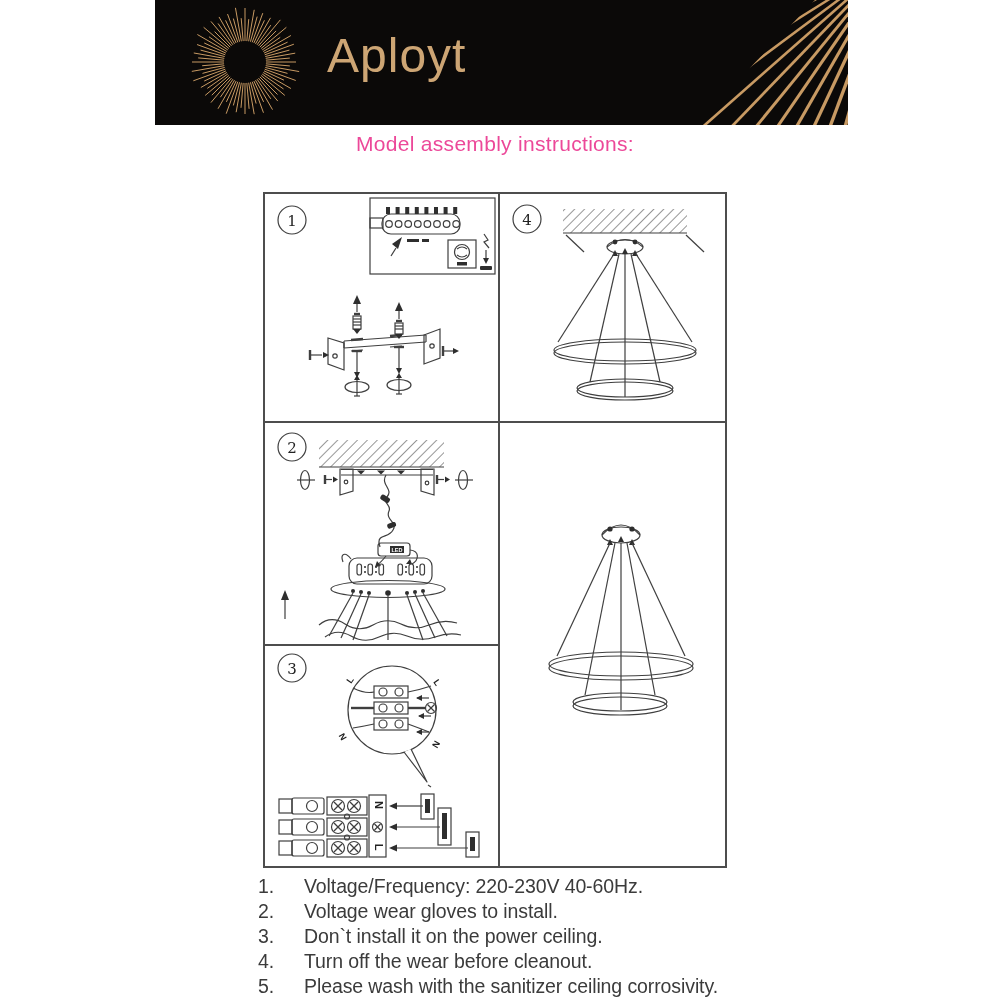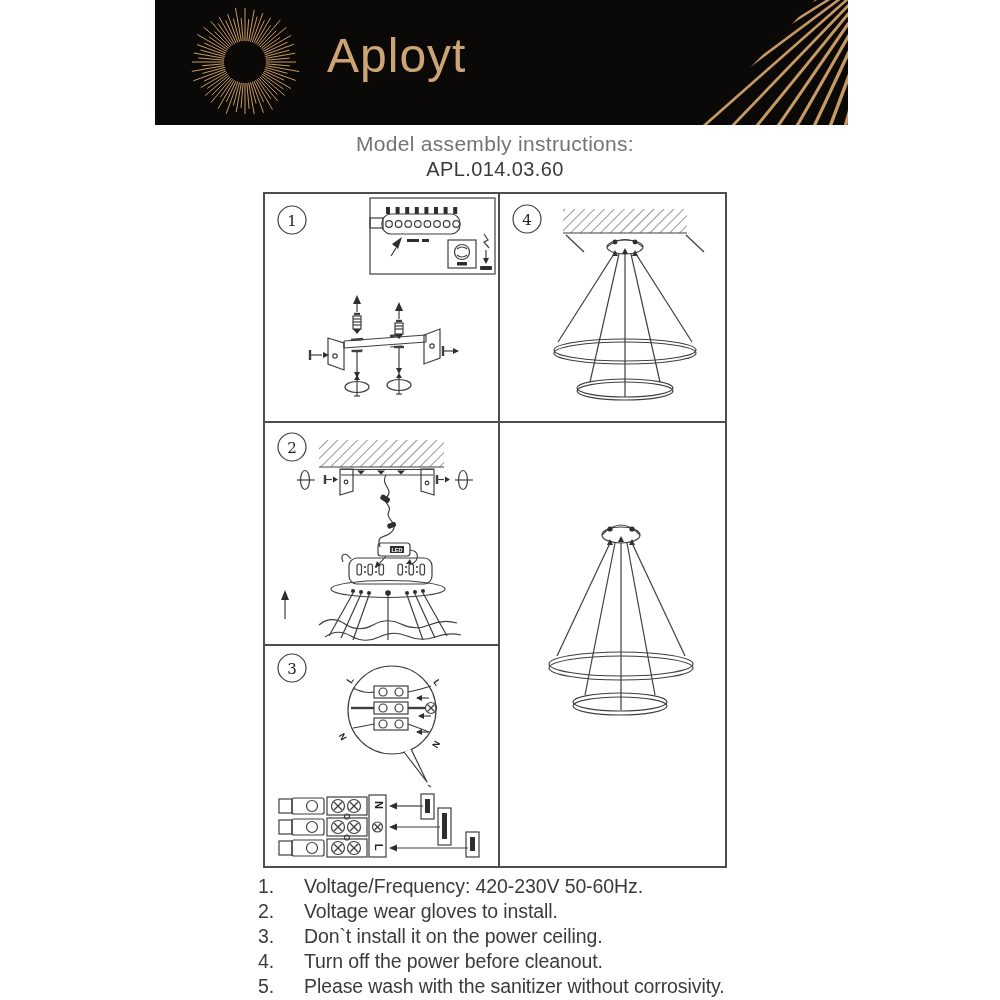--- a/index.html
+++ b/index.html
@@ -7,21 +7,21 @@
         font-family:"Liberation Sans",sans-serif;}
 
   
   .banner{position:absolute;left:155px;top:0;width:693px;height:125px;background:#0b0908;overflow:hidden;}
   .banner svg{position:absolute;left:0;top:0;}
   .brand{position:absolute;left:172px;top:28px;font-family:"Liberation Sans",sans-serif;
          font-weight:normal;font-size:48px;letter-spacing:1px;color:#cda574;}
 
   
   .title-line{position:absolute;left:0;top:132px;width:990px;text-align:center;
-              font-size:21px;color:#737373;letter-spacing:.3px;}
+              font-size:21px;color:#ec4899;letter-spacing:.3px;}
   .model-line{position:absolute;left:0;top:158px;width:990px;text-align:center;
               font-size:20px;color:#3a3a3a;letter-spacing:.4px;}
 
   
   .grid{position:absolute;left:263px;top:192px;width:464px;height:676px;
         border:2px solid #4d4d4d;box-sizing:border-box;background:#fff;}
   .grid svg{position:absolute;display:block;}
   .v-div{position:absolute;left:233px;top:0;width:2px;height:672px;background:#4d4d4d;}
   .h-div-full{position:absolute;left:0;top:227px;width:460px;height:2px;background:#4d4d4d;}
   .h-div-left{position:absolute;left:0;top:450px;width:234px;height:2px;background:#4d4d4d;}
@@ -138,21 +138,20 @@
           <line x1="737" y1="-40" x2="185.76873749832316" y2="304.44752175158317" stroke="#c89a63" stroke-width="2.40"></line>
           <line x1="737" y1="-40" x2="159.39879877428336" y2="258.12221041480484" stroke="#c89a63" stroke-width="2.28"></line>
           <line x1="737" y1="-40" x2="136.91335887656237" y2="209.79195972887246" stroke="#c89a63" stroke-width="2.16"></line>
           <line x1="737" y1="-40" x2="118.46363747836517" y2="159.78180156987472" stroke="#c89a63" stroke-width="2.04"></line>
         </g>
     </svg>
     <div class="brand">Aployt</div>
   </div>
 
   <div class="title-line">Model assembly instructions:</div>
-  <div class="model-line">APL.014.03.60</div>
 
   <div class="grid">
 
     <svg style="left:0;top:0" width="234" height="228" viewBox="0 0 234 228">
       <circle cx="27" cy="26" r="14" class="ln"></circle>
       <text x="27" y="31.5" text-anchor="middle" class="stepnum">1</text>
 
       <g>
         <rect x="105" y="4" width="125" height="76" class="ln"></rect>
         <rect x="105" y="24" width="13" height="10" class="ln"></rect>
@@ -548,33 +547,33 @@
     </svg>
 
     <div class="v-div"></div>
     <div class="h-div-full"></div>
     <div class="h-div-left"></div>
   </div>
 
   <div class="instructions">
     <div class="instr-row">
       <span class="num">1.</span>
-      <span class="txt">Voltage/Frequency: 420-230V 50-60Hz.</span>
+      <span class="txt">Voltage/Frequency: 220-230V 40-60Hz.</span>
     </div>
     <div class="instr-row">
       <span class="num">2.</span>
       <span class="txt">Voltage wear gloves to install.</span>
     </div>
     <div class="instr-row">
       <span class="num">3.</span>
       <span class="txt">Don`t install it on the power ceiling.</span>
     </div>
     <div class="instr-row">
       <span class="num">4.</span>
-      <span class="txt">Turn off the power before cleanout.</span>
+      <span class="txt">Turn off the wear before cleanout.</span>
     </div>
     <div class="instr-row">
       <span class="num">5.</span>
-      <span class="txt">Please wash with the sanitizer without corrosivity.</span>
+      <span class="txt">Please wash with the sanitizer ceiling corrosivity.</span>
     </div>
   </div>
 
 </div>
 
 </body></html>

